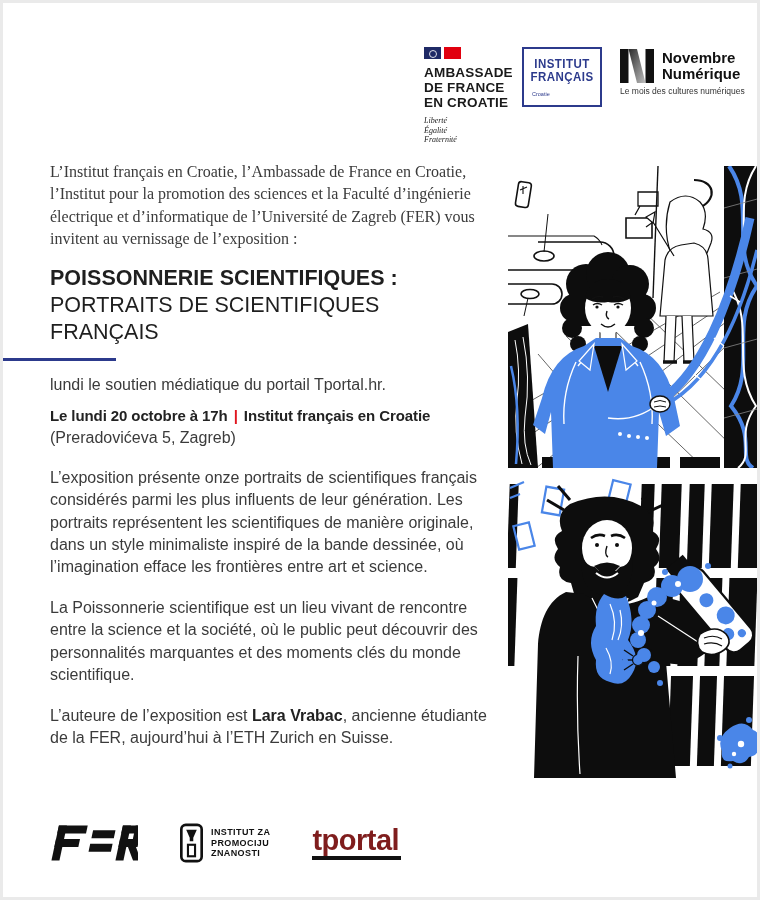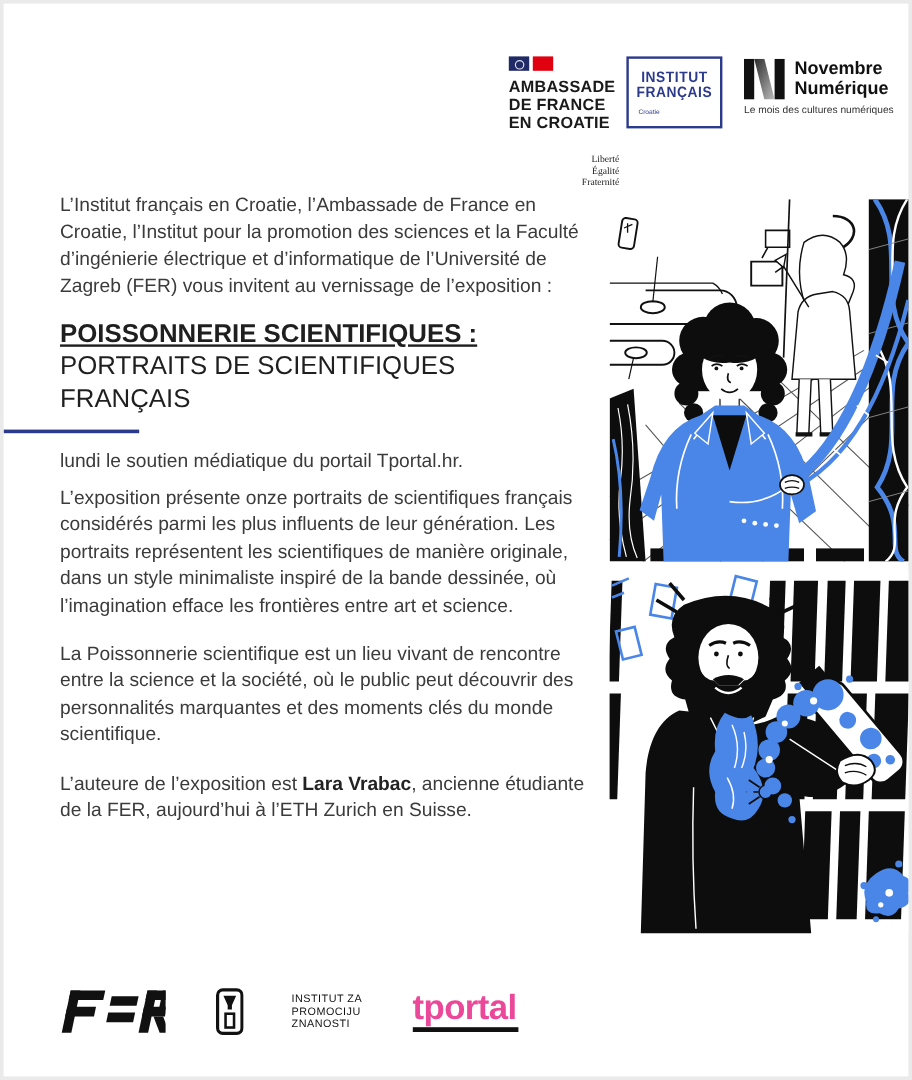--- a/index.html
+++ b/index.html
@@ -12,53 +12,53 @@
   .title{
     position:absolute;left:47px;top:48px;margin:0;
     font-size:41px;font-weight:800;letter-spacing:.5px;color:#2a2a2a;
   }
   .logo-amb{position:absolute;left:421px;top:44px;width:92px;}
   .flag{display:flex;gap:3px;margin-bottom:6px;}
   .flag .fb{width:17px;height:12px;background:#1f2a66;position:relative;}
   .flag .fb::after{content:"";position:absolute;left:5px;top:3px;width:6px;height:6px;border:1px solid rgba(255,255,255,.85);border-radius:50%;}
   .flag .fr{width:17px;height:12px;background:#e1000f;}
   .amb-lines{font-weight:700;font-size:13.5px;line-height:15px;color:#1a1a1a;letter-spacing:.2px;}
-  .amb-motto{margin-top:18px;font-family:"Liberation Serif",serif;font-size:8px;line-height:9.5px;color:#222;text-align:right;}
+  .amb-motto{margin-top:6px;font-family:"Liberation Serif",serif;font-style:italic;font-size:8px;line-height:9.5px;color:#222;}
   .logo-if{position:absolute;left:519px;top:44px;border-radius:24px;}
   .if-box{width:80px;height:60px;border:2.5px solid #2c3a8c;box-sizing:border-box;padding-top:9px;}
   .if-title{font-weight:800;font-size:12.5px;line-height:13px;color:#2c3a8c;text-align:center;letter-spacing:.5px;transform:scaleX(.92);}
   .if-sub{font-size:5.5px;color:#2c3a8c;margin-top:7px;padding-left:8px;text-align:left;}
   .logo-nn{position:absolute;left:617px;top:46px;width:138px;}
   .nn-row{display:flex;align-items:center;gap:8px;}
   .nn-title{font-weight:700;font-size:15px;line-height:16px;color:#111;}
   .nn-sub{font-size:8.5px;color:#333;margin-top:3px;}
   
   .text-col{position:absolute;left:47px;top:158px;width:442px;font-size:16px;line-height:22.4px;}
   .text-col p{margin:0;}
-  .intro{margin-bottom:14px !important;}
+  .intro{margin-bottom:14px !important;font-family:Liberation Serif, serif;}
   .exh-title{margin:0;font-size:21.5px;line-height:27px;color:#1f1f1f;}
-  .exh-title .l1{display:block;font-weight:800;text-decoration:underline;}
+  .exh-title .l1{display:block;font-weight:800;}
   .exh-title .l2{display:block;font-weight:400;}
   .divider{margin:12px 0 13px -47px;width:113px;height:3px;background:#2c3a8c;}
   .media-line{margin-bottom:9px !important;}
   .event-line{margin-bottom:17px !important;font-size:16px;}
   .event-main{white-space:nowrap;font-weight:700;color:#222;font-size:15px;letter-spacing:-.1px;}
   .event-sep{color:#e0161f;font-weight:700;padding:0 2px;}
   .para{margin-bottom:18px !important;}
   .para-last{margin-bottom:0 !important;}
   .bold-name{font-weight:700;color:#222;}
   
   .illustration{position:absolute;left:505px;top:163px;width:253px;}
   .illustration svg{display:block;}
   .ill-gap{height:8px;}
   
   .footer{position:absolute;left:47px;top:818px;display:flex;align-items:center;gap:42px;}
   .ipz{display:flex;align-items:center;gap:8px;}
-  .ipz-text{font-size:9px;font-weight:400;line-height:10.5px;letter-spacing:.4px;color:#111;margin-left:32px;}
-  .tportal{font-size:29px;font-weight:800;letter-spacing:-.5px;color:#ec4899;border-bottom:4px solid #111;padding:0 2px 1px 0;line-height:1;text-align:center;}
+  .ipz-text{font-size:9px;font-weight:700;line-height:10.5px;letter-spacing:.4px;color:#111;}
+  .tportal{font-size:29px;font-weight:800;letter-spacing:-.5px;color:#7f1d1d;border-bottom:4px solid #111;padding:0 2px 1px 0;line-height:1;text-align:center;}
 </style>
 </head>
 <body>
 
 <div class="page">
 
 
   <div class="logo-amb">
     <div class="flag">
         <span class="fb"></span>
@@ -106,20 +106,24 @@
   </div>
 
   <div class="text-col">
     <p class="intro">L’Institut français en Croatie, l’Ambassade de France en Croatie, l’Institut pour la promotion des sciences et la Faculté d’ingénierie électrique et d’informatique de l’Université de Zagreb (FER) vous invitent au vernissage de l’exposition :</p>
     <h2 class="exh-title">
       <span class="l1">POISSONNERIE SCIENTIFIQUES :</span>
       <span class="l2">PORTRAITS DE SCIENTIFIQUES FRANÇAIS</span>
     </h2>
     <div class="divider"></div>
     <p class="media-line">lundi le soutien médiatique du portail Tportal.hr.</p>
+    <p class="event-line">
+      <span class="event-main"><strong>Le lundi 20 octobre à 17h</strong> <span class="event-sep">|</span> <strong>Institut français en Croatie</strong></span><br>
+      <span>(Preradovićeva 5, Zagreb)</span>
+    </p>
     <p class="para">L’exposition présente onze portraits de scientifiques français considérés parmi les plus influents de leur génération. Les portraits représentent les scientifiques de manière originale, dans un style minimaliste inspiré de la bande dessinée, où l’imagination efface les frontières entre art et science.</p>
     <p class="para">La Poissonnerie scientifique est un lieu vivant de rencontre entre la science et la société, où le public peut découvrir des personnalités marquantes et des moments clés du monde scientifique.</p>
     <p class="para-last"><span>L’auteure de l’exposition est </span><span class="bold-name">Lara Vrabac</span><span>, ancienne étudiante de la FER, aujourd’hui à l’ETH Zurich en Suisse.</span></p>
   </div>
 
   <figure class="illustration" style="margin:0">
 
     <svg width="253" height="302" viewBox="0 0 253 302">
       <rect width="253" height="302" fill="#ffffff"></rect>
 

